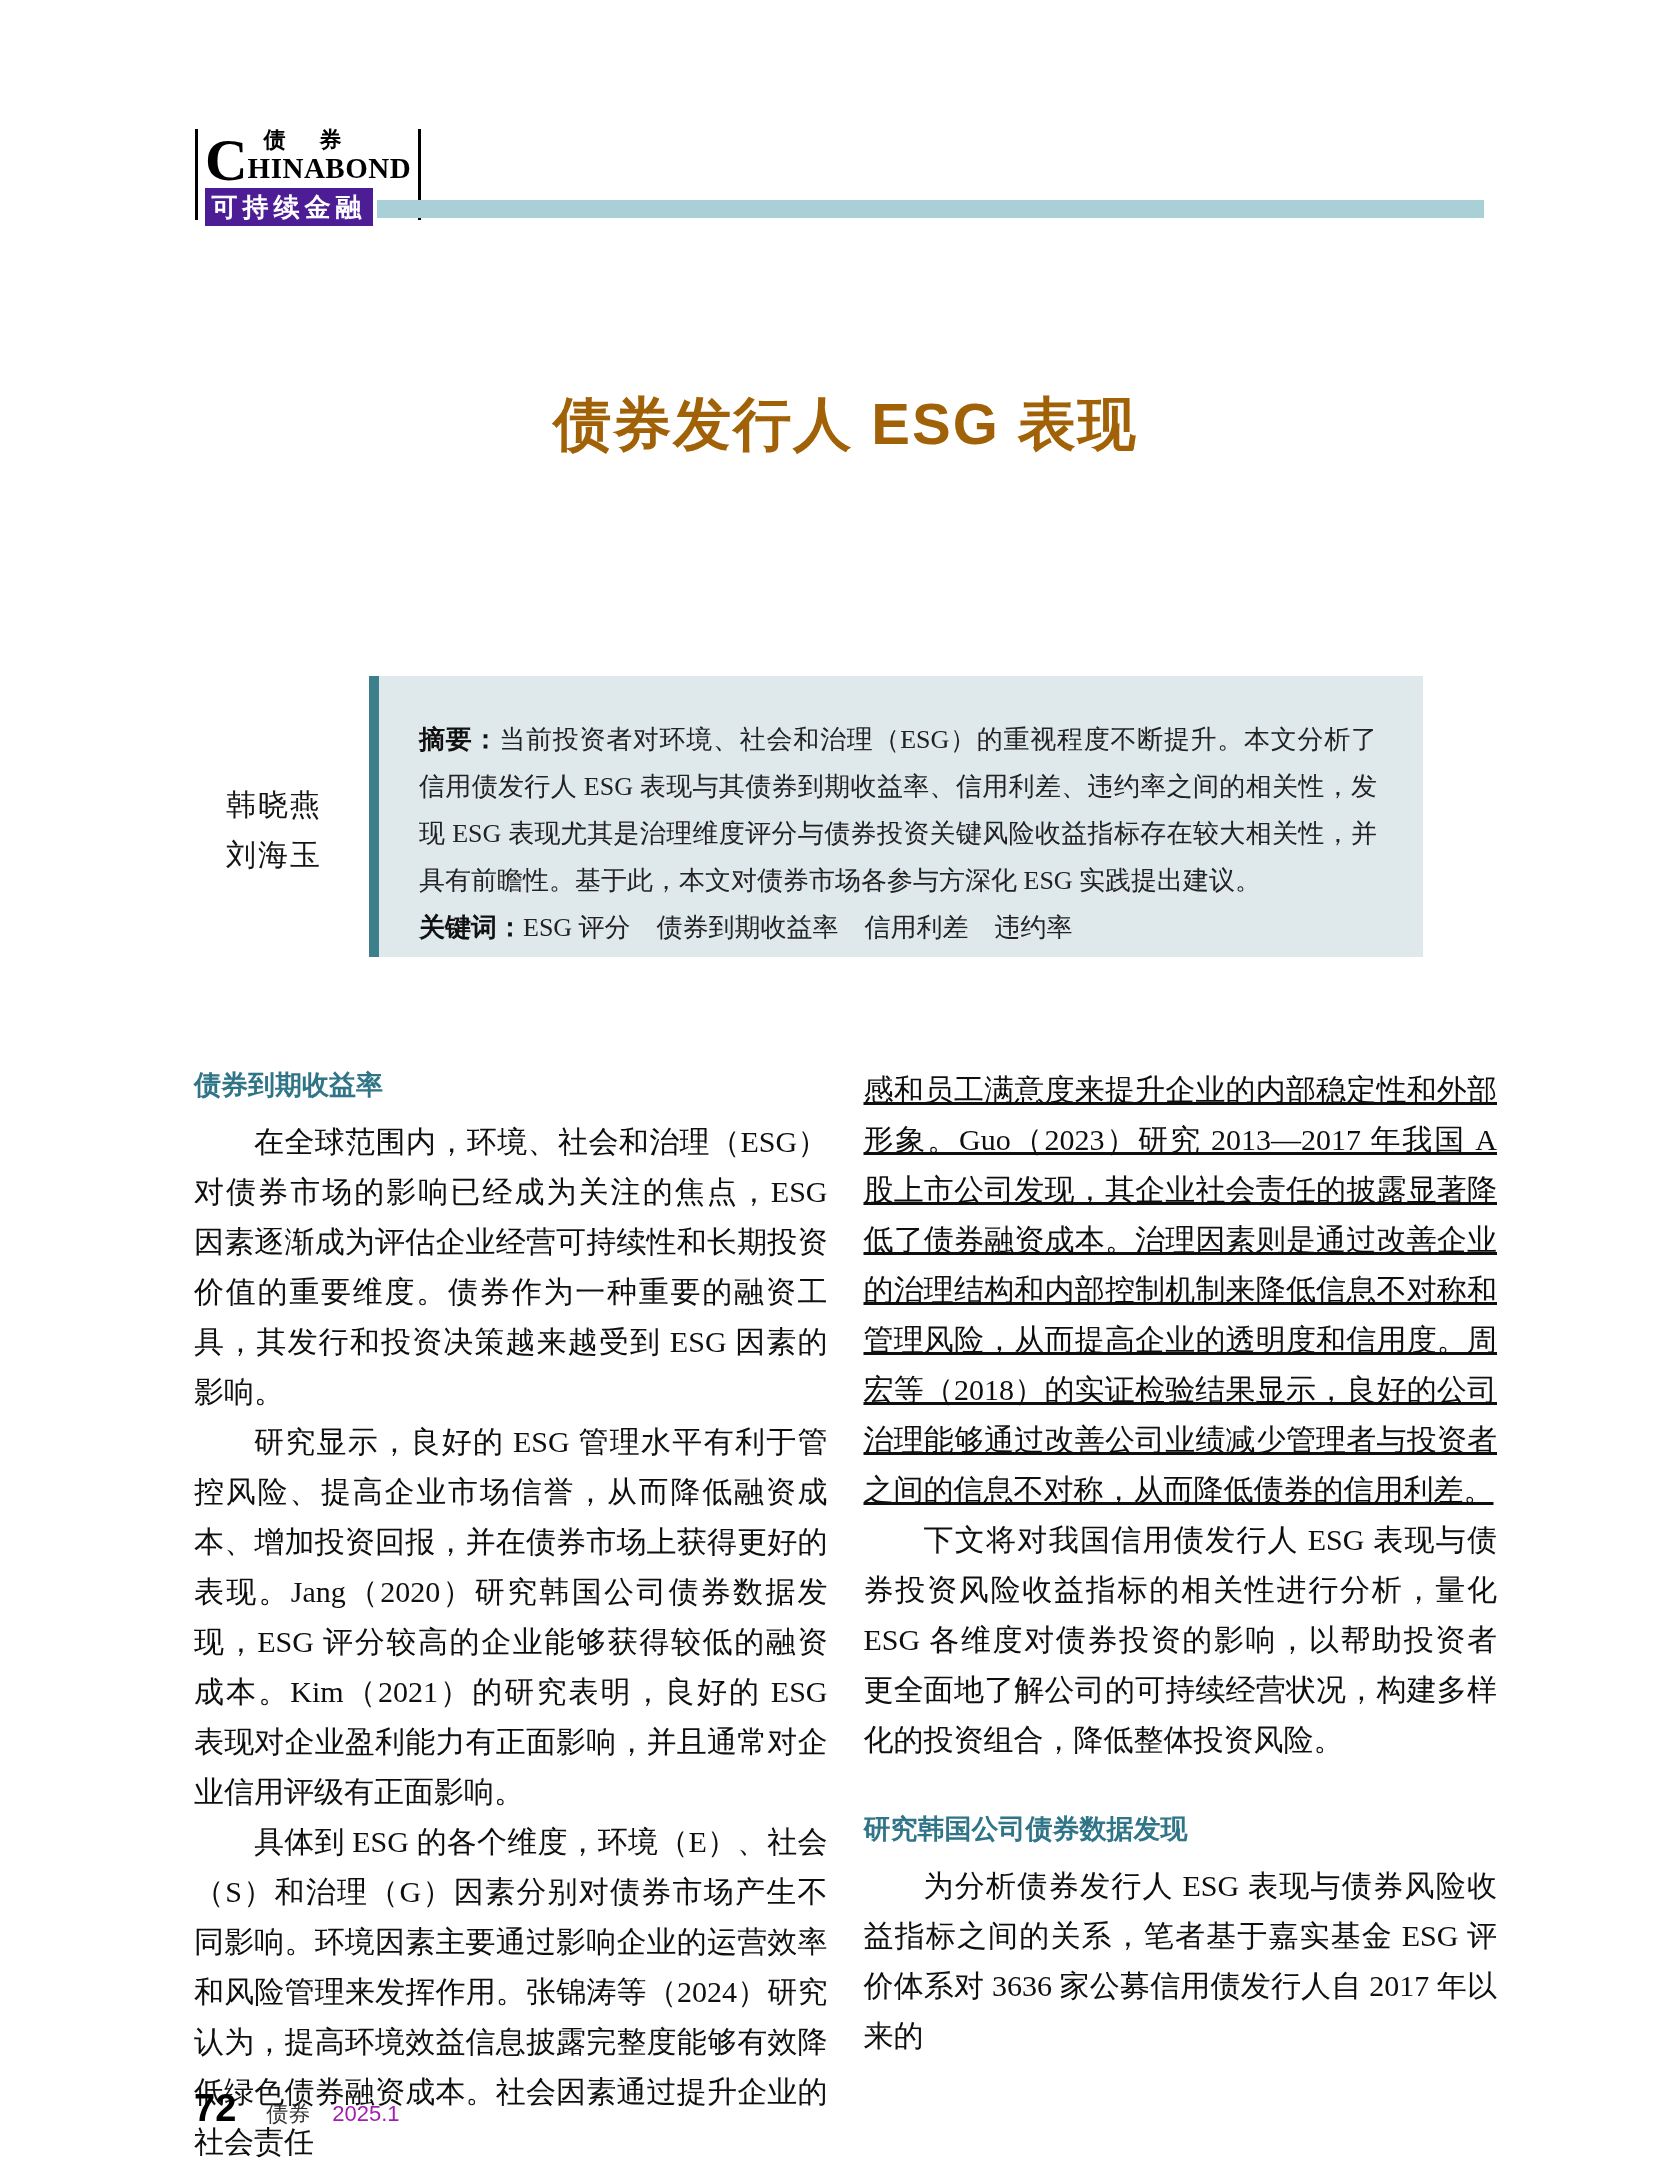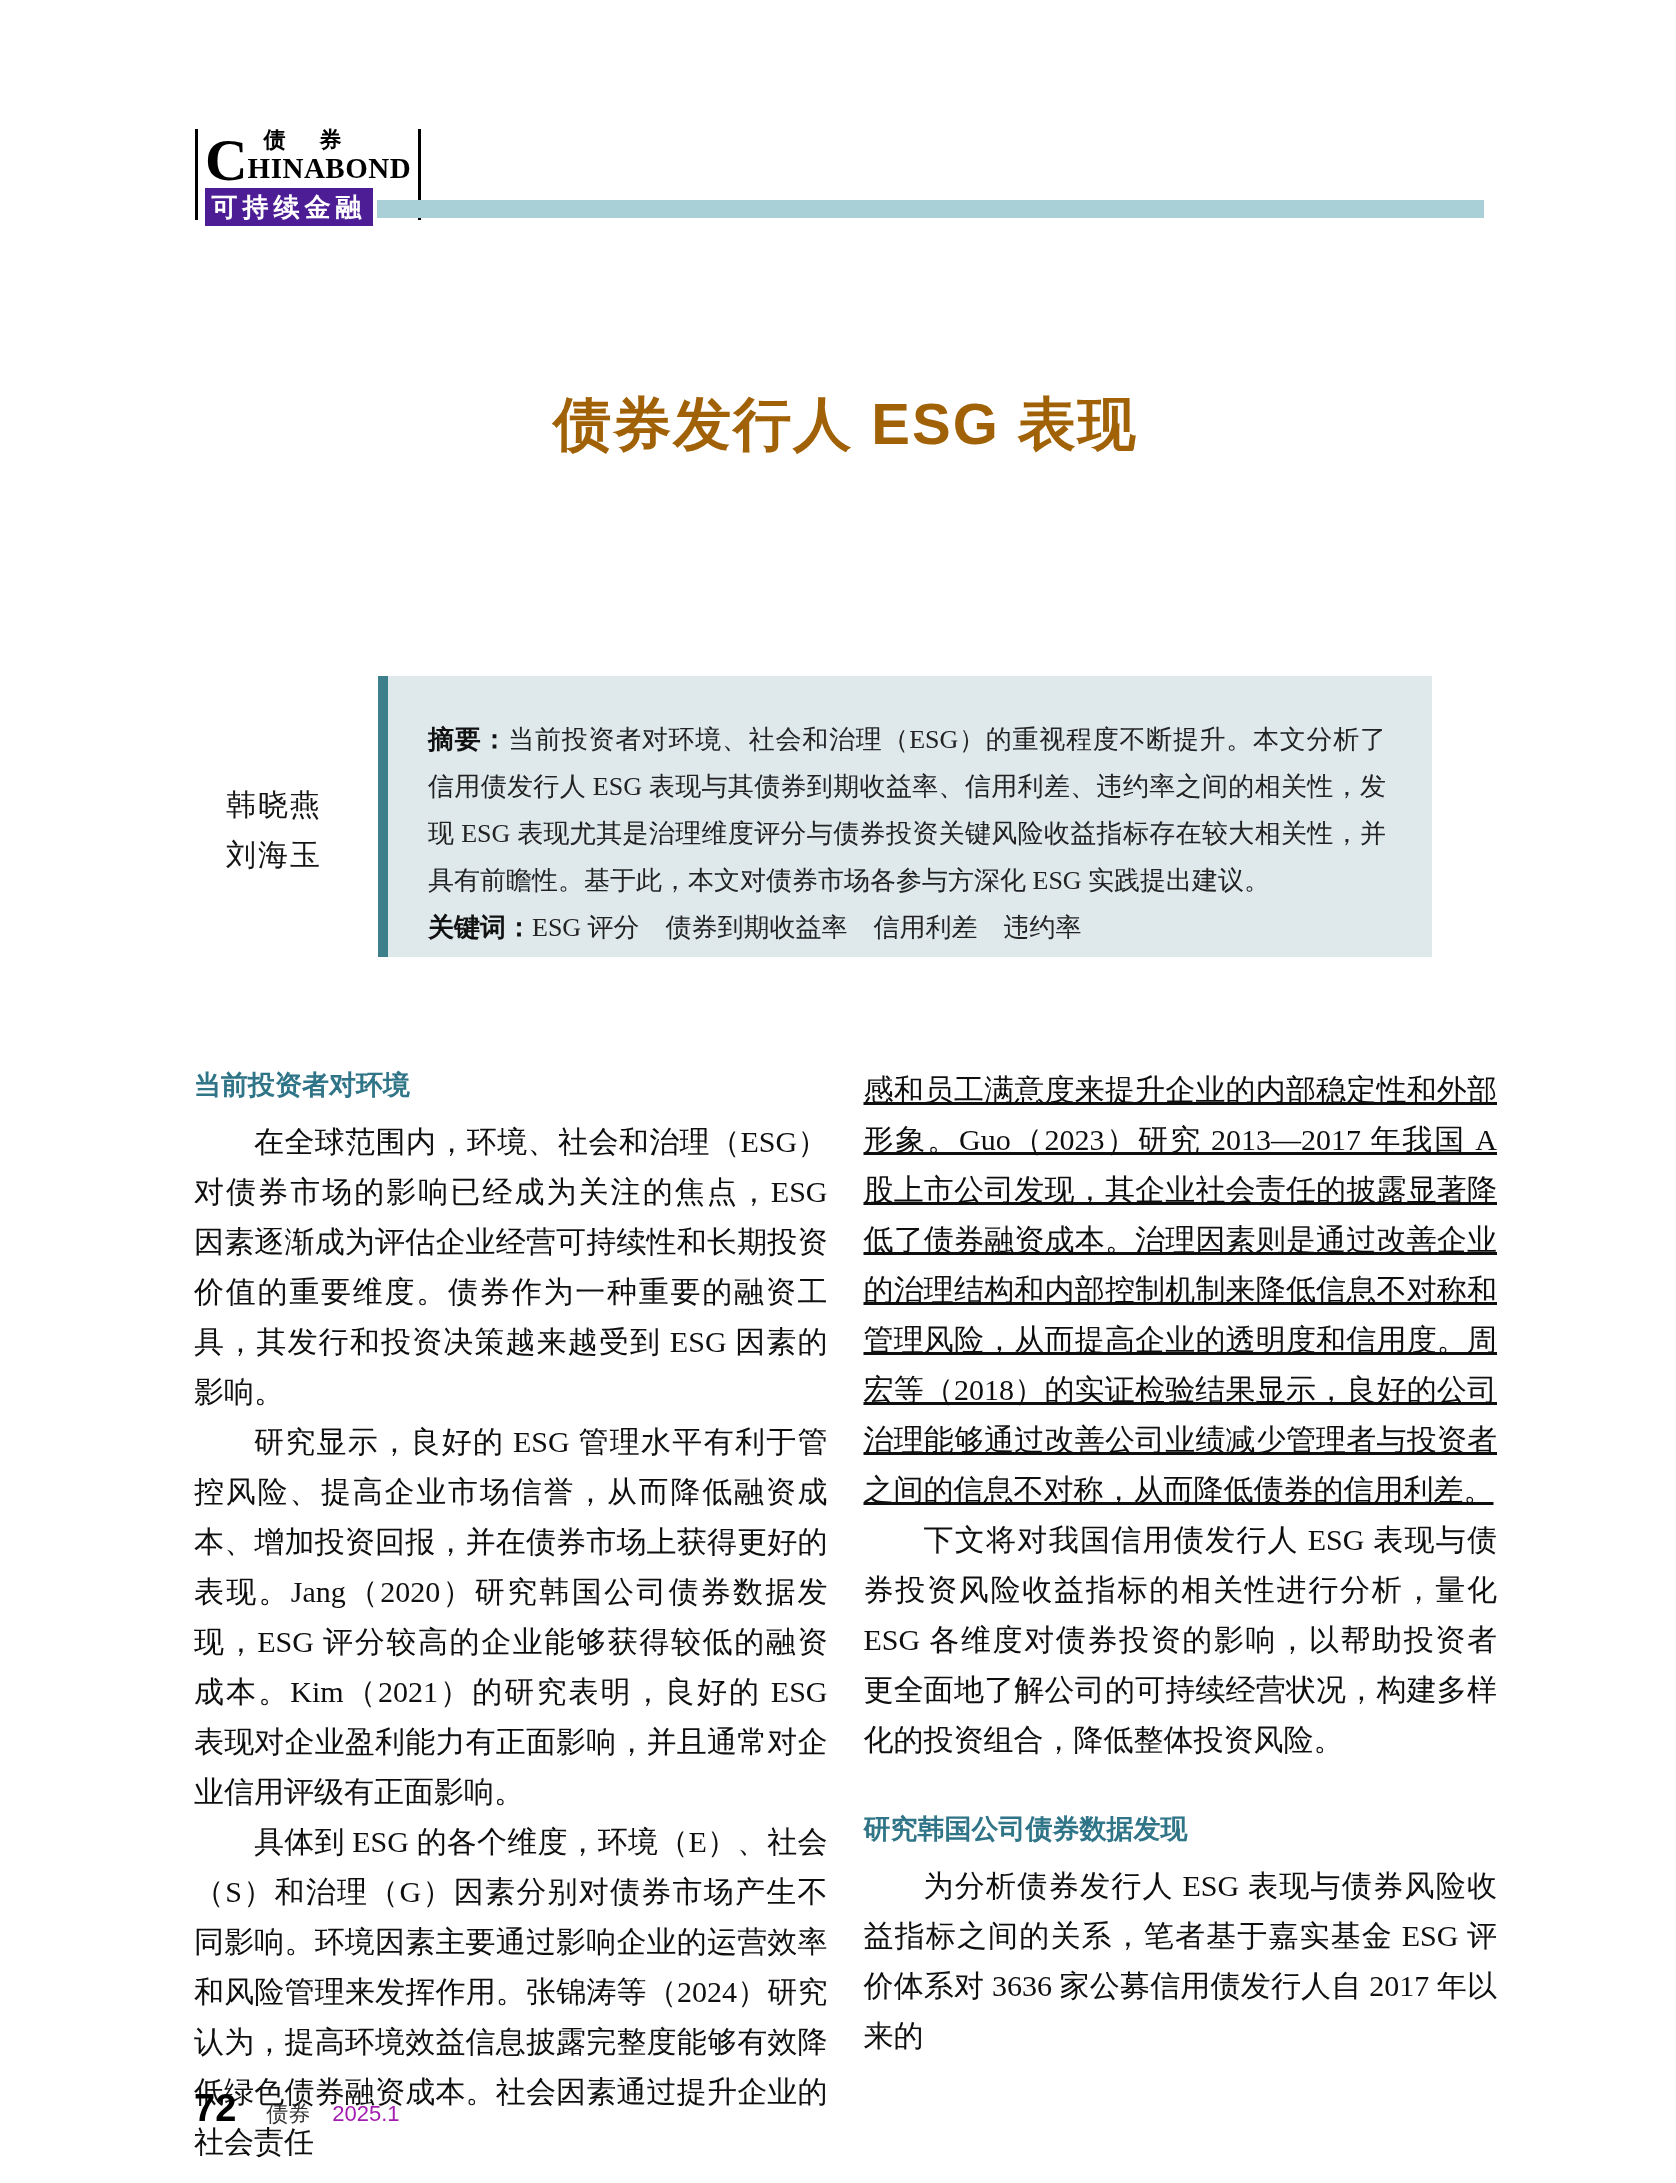--- a/index.html
+++ b/index.html
@@ -41,21 +41,21 @@
     font-size:58px; line-height:96px; letter-spacing:2px;
     font-family:Liberation Sans, sans-serif;
   }
   
   .authors-block {
     position:absolute; left:226px; top:780px; width:129px;
     font-size:30px; line-height:50px; color:#151515;
     font-family:"Liberation Sans", sans-serif; letter-spacing:2px;
   }
   .abstract-box {
-    position:absolute; left:378px; top:676px;
+    position:absolute; left:369px; top:676px;
     width:1054px; height:281px;
     background:#dfe9ec; border-left:10px solid #3e7f8c;
     padding:40px 46px 0 40px;
     font-size:26px; line-height:47px; color:#222;
     font-family:"Liberation Serif", serif;
     text-align:justify;
   }
   .abstract-box .lbl {
     font-family:"Liberation Sans", sans-serif;
     font-weight:bold; color:#111;
@@ -113,21 +113,21 @@
     <div>刘海玉</div>
   </div>
 
   <div class="abstract-box">
     <div><span class="lbl">摘要：</span><span>当前投资者对环境、社会和治理（ESG）的重视程度不断提升。本文分析了信用债发行人 ESG 表现与其债券到期收益率、信用利差、违约率之间的相关性，发现 ESG 表现尤其是治理维度评分与债券投资关键风险收益指标存在较大相关性，并具有前瞻性。基于此，本文对债券市场各参与方深化 ESG 实践提出建议。</span></div>
     <div class="keywords-line"><span class="lbl">关键词：</span><span>ESG 评分　债券到期收益率　信用利差　违约率</span></div>
   </div>
 
   <div class="body-columns">
     <div class="col">
-      <div class="section-heading">当前投资者对环境</div>
+      <div class="section-heading">债券到期收益率</div>
       <p>在全球范围内，环境、社会和治理（ESG）对债券市场的影响已经成为关注的焦点，ESG 因素逐渐成为评估企业经营可持续性和长期投资价值的重要维度。债券作为一种重要的融资工具，其发行和投资决策越来越受到 ESG 因素的影响。</p>
       <p>研究显示，良好的 ESG 管理水平有利于管控风险、提高企业市场信誉，从而降低融资成本、增加投资回报，并在债券市场上获得更好的表现。Jang（2020）研究韩国公司债券数据发现，ESG 评分较高的企业能够获得较低的融资成本。Kim（2021）的研究表明，良好的 ESG 表现对企业盈利能力有正面影响，并且通常对企业信用评级有正面影响。</p>
       <p>具体到 ESG 的各个维度，环境（E）、社会（S）和治理（G）因素分别对债券市场产生不同影响。环境因素主要通过影响企业的运营效率和风险管理来发挥作用。张锦涛等（2024）研究认为，提高环境效益信息披露完整度能够有效降低绿色债券融资成本。社会因素通过提升企业的社会责任</p>
     </div>
     <div class="col">
       <p class="no-indent">感和员工满意度来提升企业的内部稳定性和外部形象。Guo（2023）研究 2013—2017 年我国 A 股上市公司发现，其企业社会责任的披露显著降低了债券融资成本。治理因素则是通过改善企业的治理结构和内部控制机制来降低信息不对称和管理风险，从而提高企业的透明度和信用度。周宏等（2018）的实证检验结果显示，良好的公司治理能够通过改善公司业绩减少管理者与投资者之间的信息不对称，从而降低债券的信用利差。</p>
       <p>下文将对我国信用债发行人 ESG 表现与债券投资风险收益指标的相关性进行分析，量化 ESG 各维度对债券投资的影响，以帮助投资者更全面地了解公司的可持续经营状况，构建多样化的投资组合，降低整体投资风险。</p>
       <div class="section-heading heading-gap">研究韩国公司债券数据发现</div>
       <p>为分析债券发行人 ESG 表现与债券风险收益指标之间的关系，笔者基于嘉实基金 ESG 评价体系对 3636 家公募信用债发行人自 2017 年以来的</p>
     </div>

